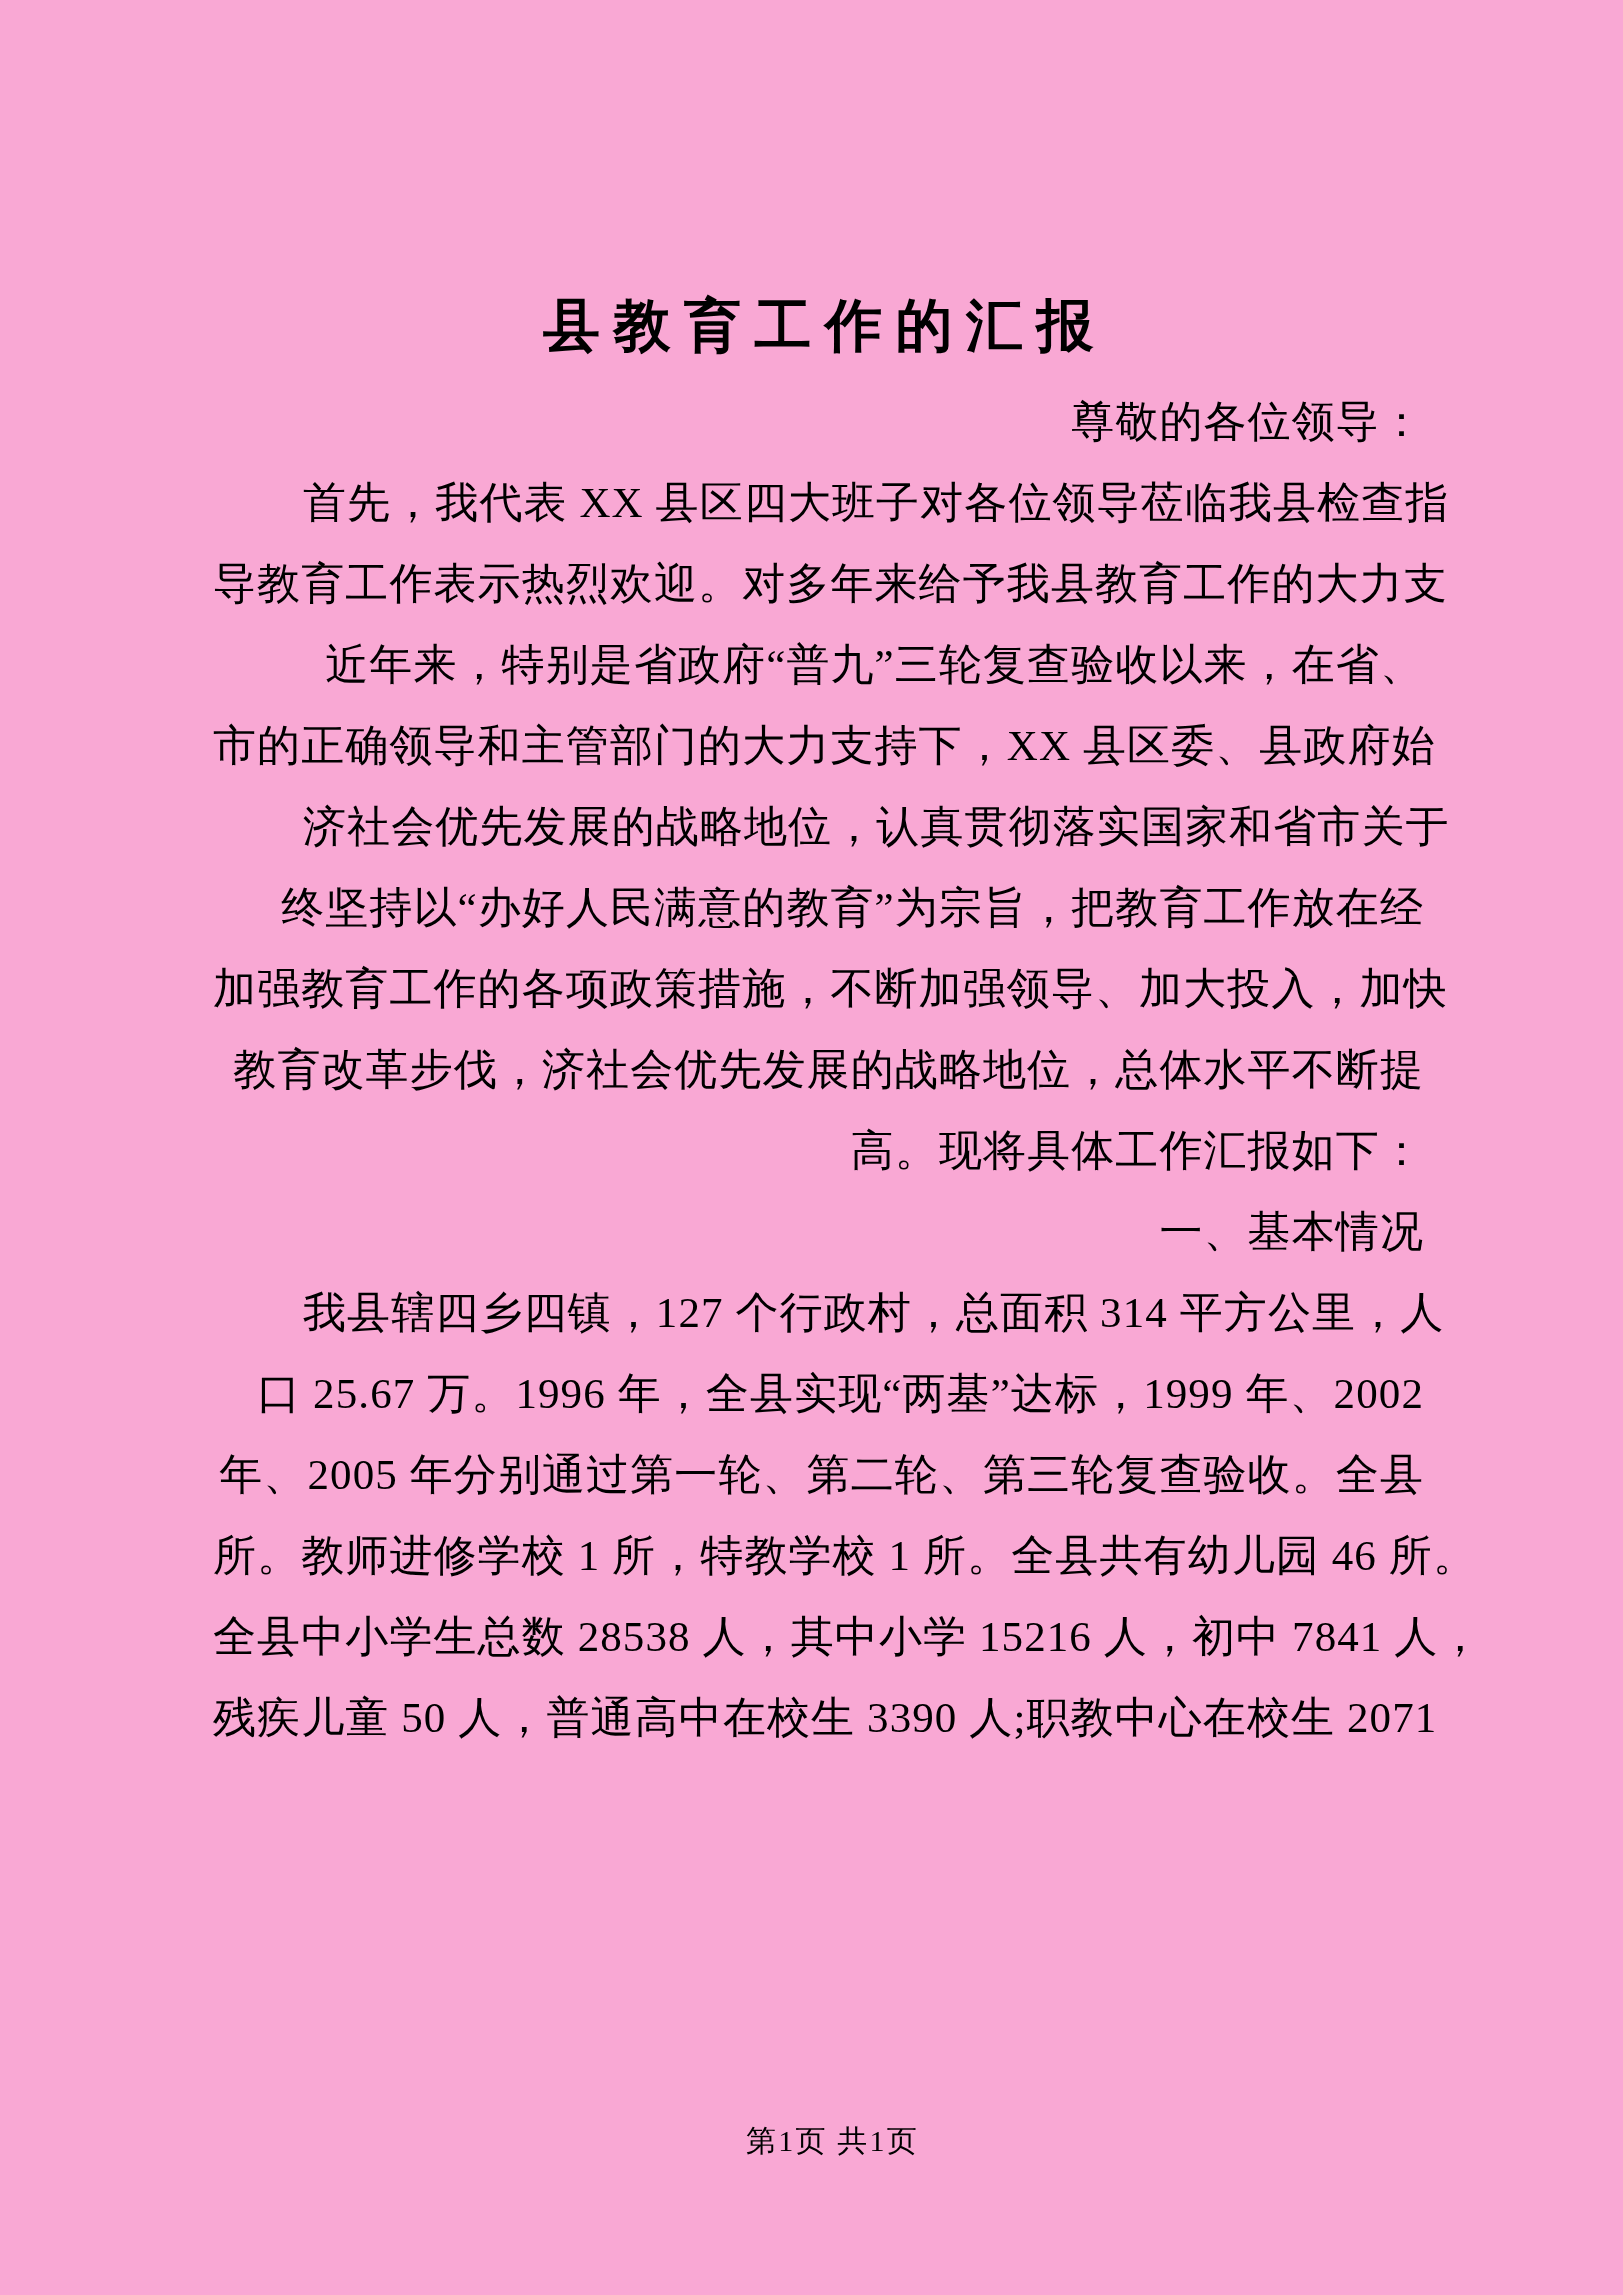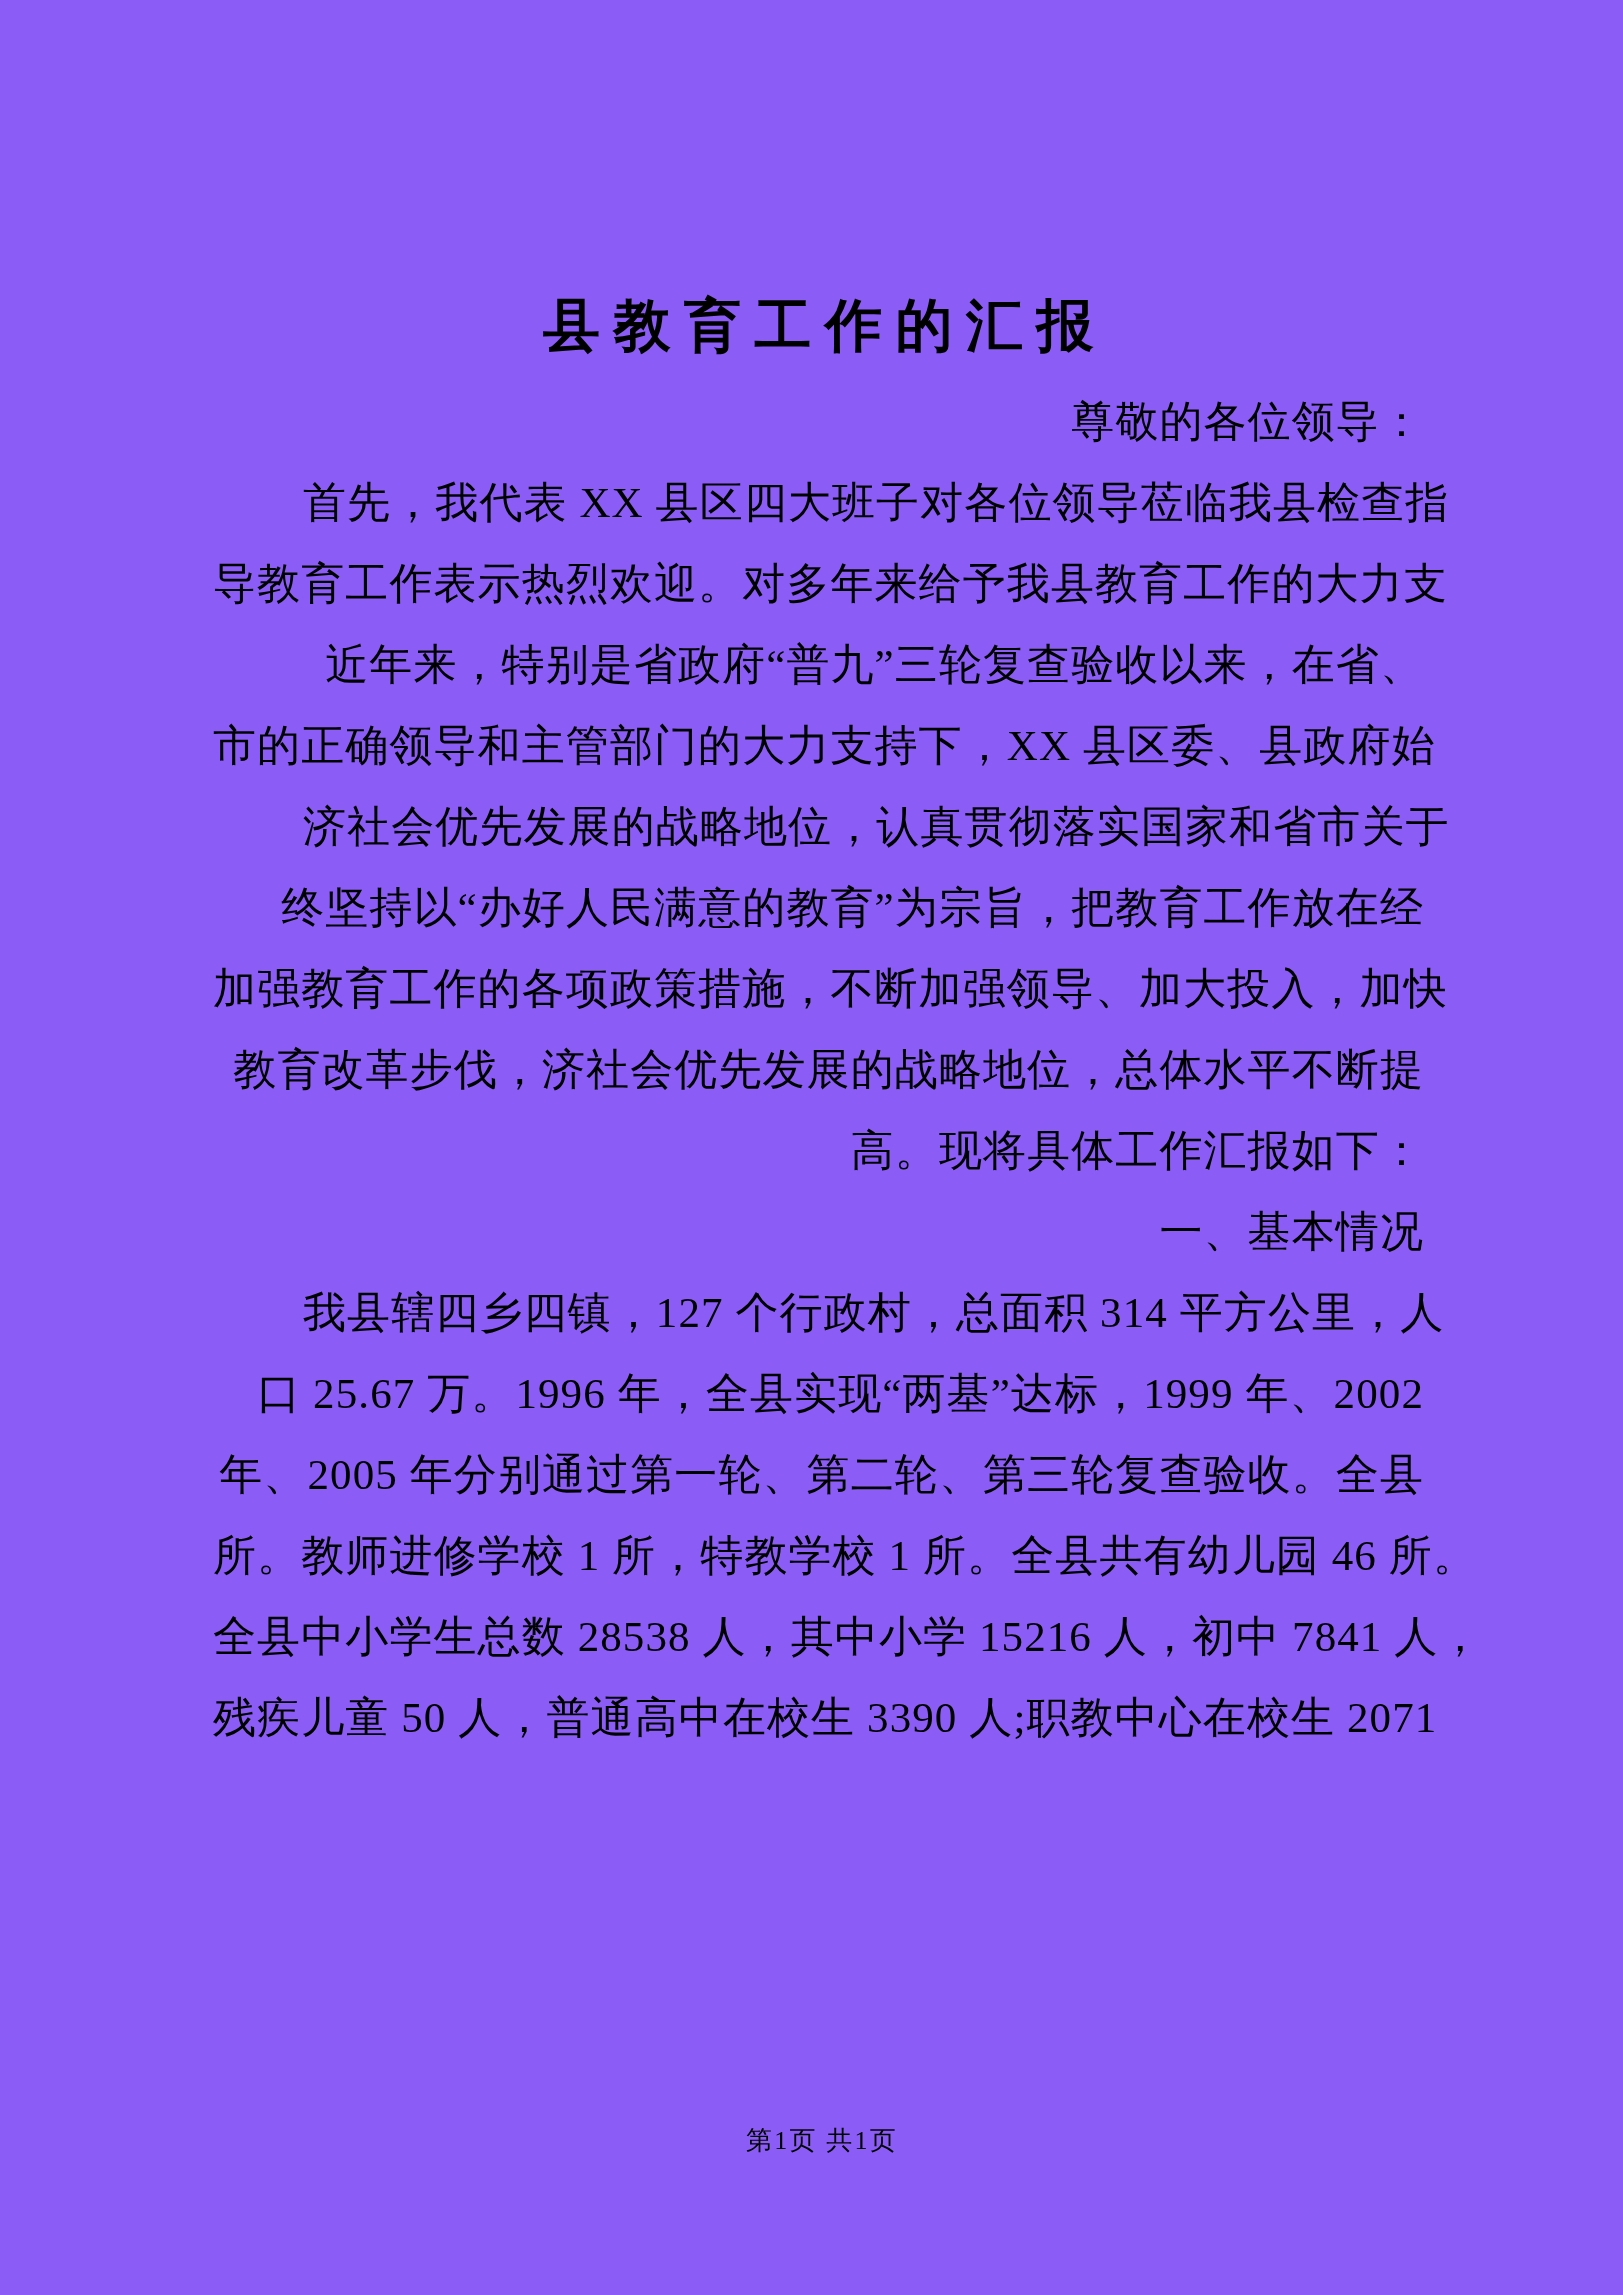--- a/index.html
+++ b/index.html
@@ -4,21 +4,21 @@
 <style>
   html, body {
     margin: 0;
     padding: 0;
     background: #ffffff;
   }
   .page {
     position: relative;
     width: 1623px;
     height: 2295px;
-    background: #8b5cf6;
+    background: #f9a8d4;
     color: #000000;
     font-family: "Liberation Serif", "DejaVu Serif", serif;
     overflow: hidden;
   }
   .doc-title {
     position: absolute;
     top: 291px;
     left: 0;
     width: 100%;
     margin: 0;
@@ -46,21 +46,21 @@
   }
   .body-line.indent {
     text-indent: 90px;
   }
   .doc-footer {
     position: absolute;
     left: 746px;
     top: 2121px;
     height: 39px;
     line-height: 39px;
-    font-size: 26px;
+    font-size: 30px;
     letter-spacing: 2.2px;
     white-space: nowrap;
   }
 </style>
 </head>
 <body>
 
 <div class="page">
   <h1 class="doc-title">县教育工作的汇报</h1>
 

